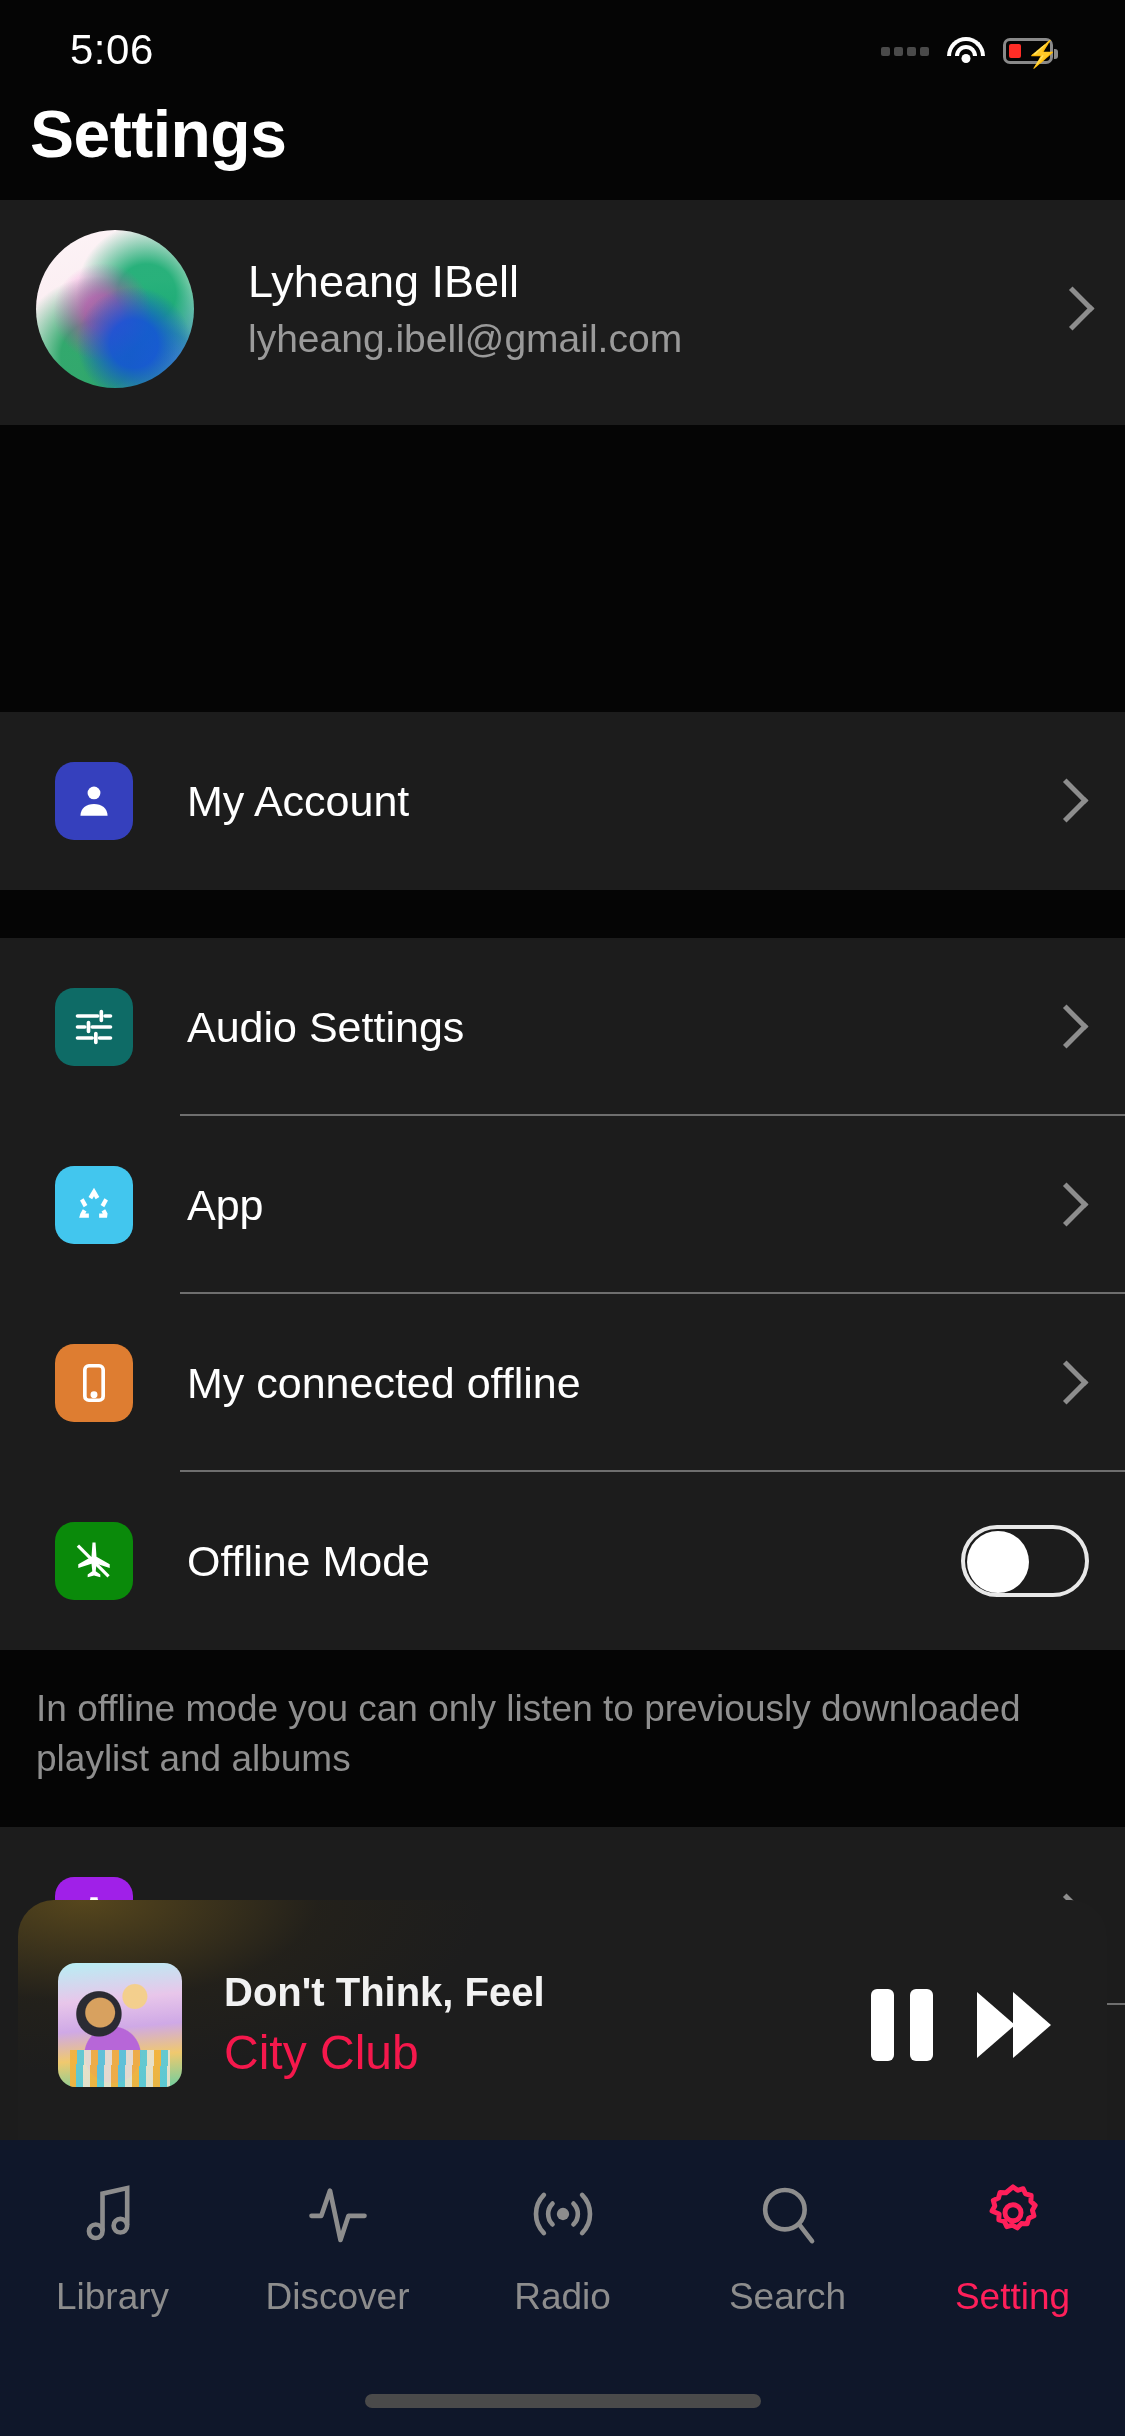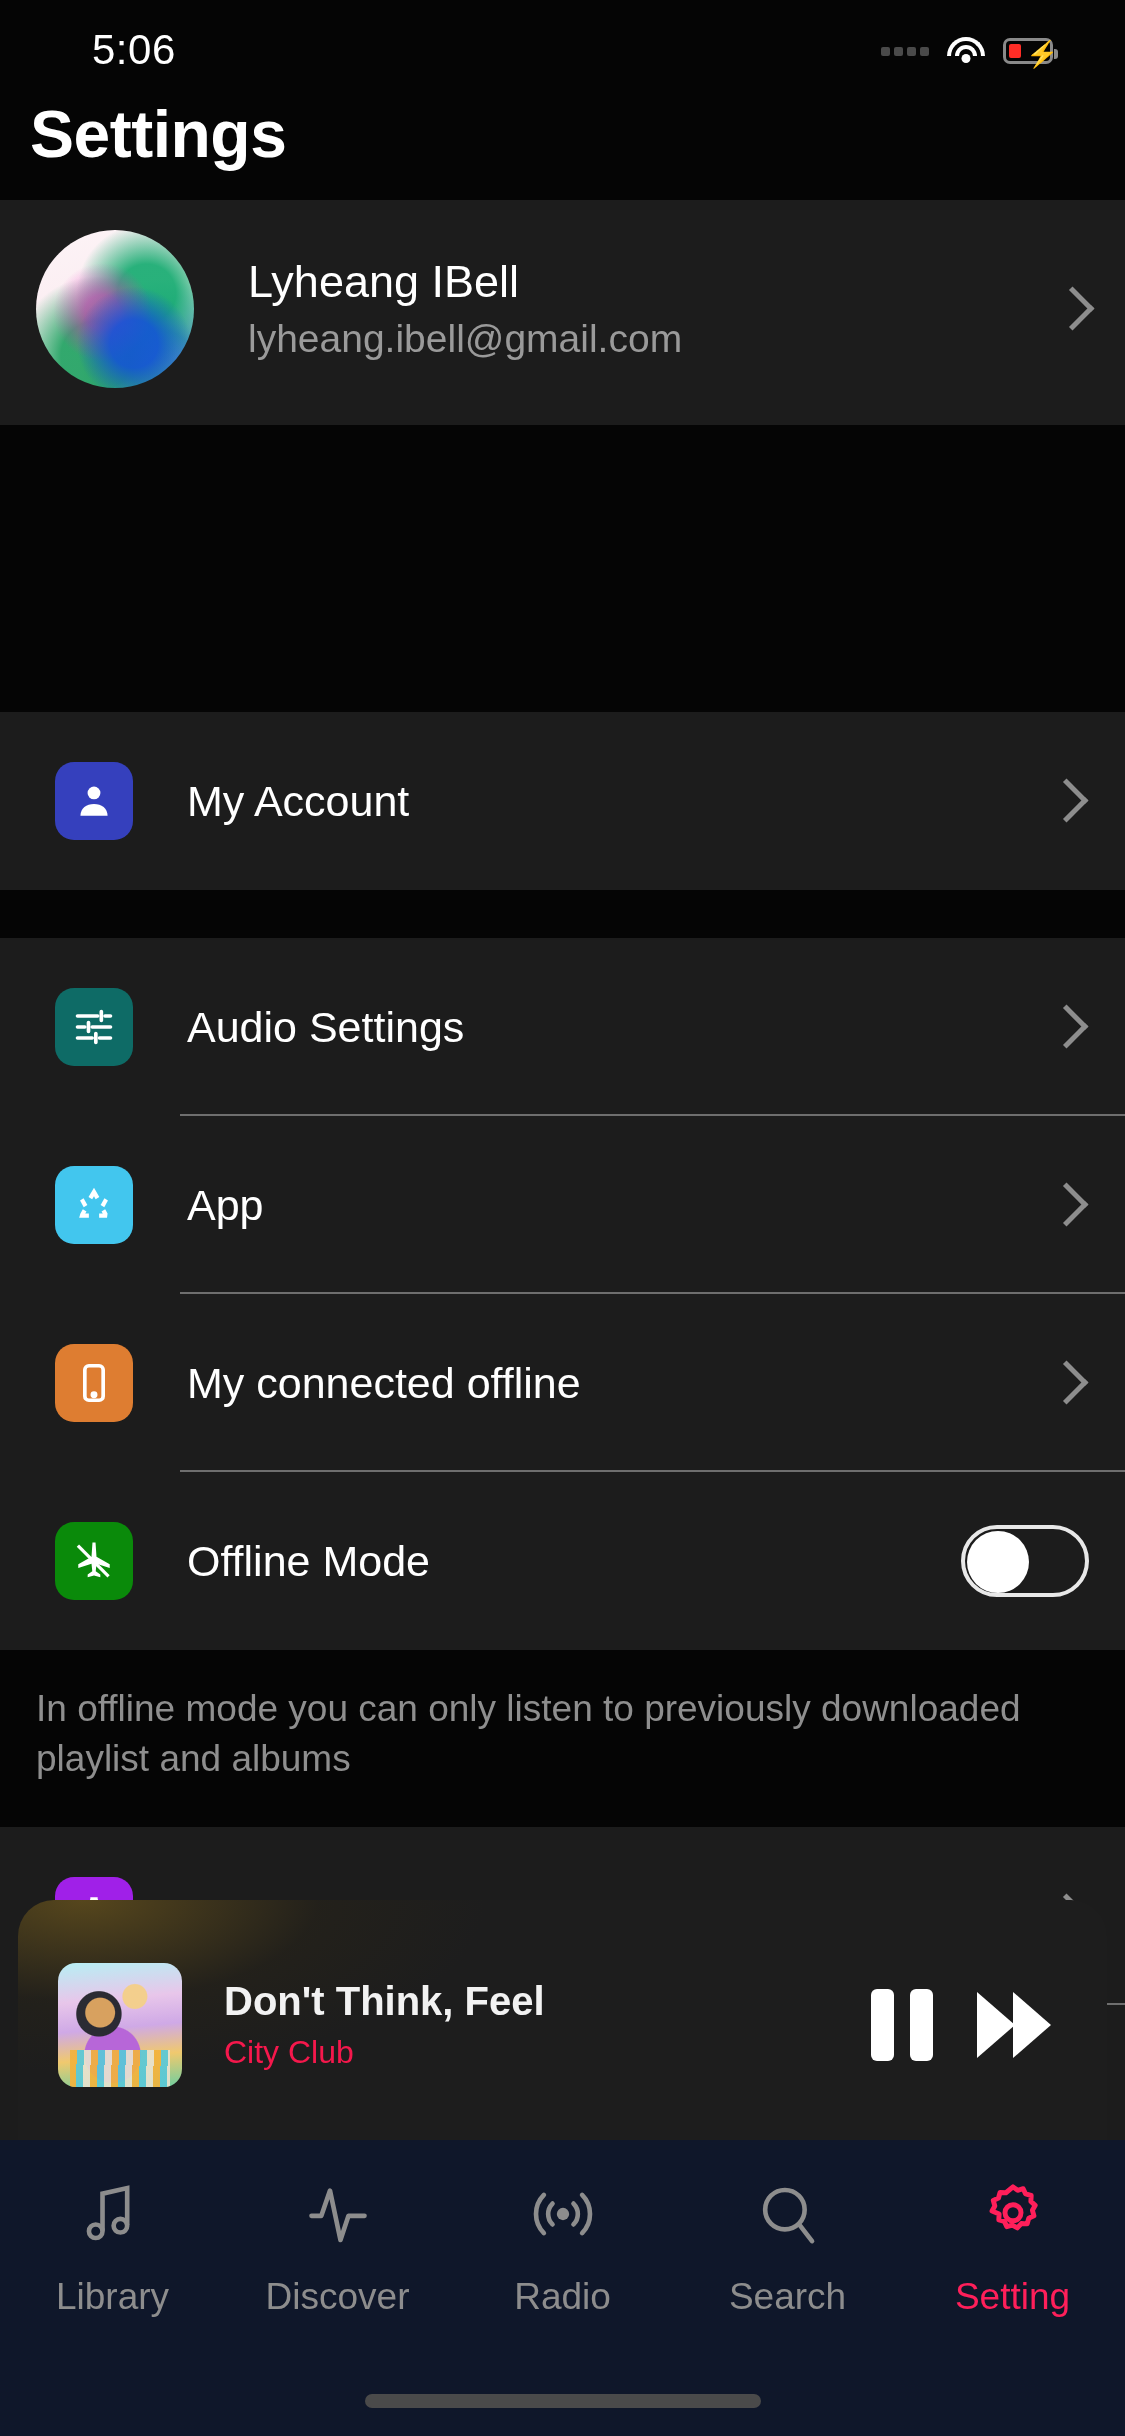--- a/index.html
+++ b/index.html
@@ -8,21 +8,21 @@
     background:#050505;
     font-family:"Liberation Sans", sans-serif;
     overflow:hidden;
   }
   .phone { position:relative; width:1125px; height:2436px; background:#050505; }
 
   
   .statusbar {
     position:absolute; top:0; left:0; width:1125px; height:92px;
     display:flex; align-items:center; justify-content:space-between;
-    padding:0 72px 0 92px;
+    padding:0 72px 0 70px;
   }
   .sb-time { color:#fff; font-size:42px; font-weight:400; letter-spacing:0.5px; padding-top:8px; }
   .sb-right { display:flex; align-items:center; gap:18px; padding-top:10px; }
   .sig-dots { display:flex; align-items:flex-end; gap:4px; }
   .sig-dots i { display:block; width:9px; height:9px; border-radius:2px; background:#4a4a4a; }
   .wifi { position:relative; width:38px; height:28px; }
   .wifi span { position:absolute; left:50%; transform:translateX(-50%);
     border:4px solid #fff; border-bottom:none; border-radius:40px 40px 0 0; }
   .wifi .w1 { width:38px; height:19px; top:0; }
   .wifi .w2 { width:22px; height:11px; top:8px; }
@@ -116,21 +116,21 @@
       radial-gradient(circle at 44% 74%, #b766d8 0 24%, transparent 25%),
       linear-gradient(175deg, #b7eff4 0%, #e8c6ea 30%, #cfa9e6 52%, #f0c96e 74%, #6fcfa0 100%);
   }
   .art:after {
     content:""; position:absolute; left:10%; bottom:0; width:80%; height:30%;
     background:repeating-linear-gradient(92deg,#f2b23c 0 7px,#59c8d8 7px 14px,#e8e2cf 14px 21px);
     opacity:.92;
   }
   .mini-text { margin-left:42px; flex:1 1 auto; }
   .mini-title { color:#f2f2f2; font-size:40px; font-weight:700; }
-  .mini-artist { color:#f5184c; font-size:32px; font-weight:400; margin-top:10px; }
+  .mini-artist { color:#f5184c; font-size:48px; font-weight:400; margin-top:10px; }
   .mini-ctrls { display:flex; align-items:center; gap:44px; flex:0 0 auto; }
   .btn-pause { width:62px; height:72px; display:flex; gap:16px; }
   .btn-pause i { display:block; width:23px; height:72px; background:#fff; border-radius:6px; }
   .btn-next { width:78px; height:66px; position:relative; }
   .btn-next i {
     position:absolute; top:0; width:0; height:0;
     border-top:33px solid transparent; border-bottom:33px solid transparent;
     border-left:38px solid #fff;
   }
   .btn-next i:nth-child(1){ left:0; }

